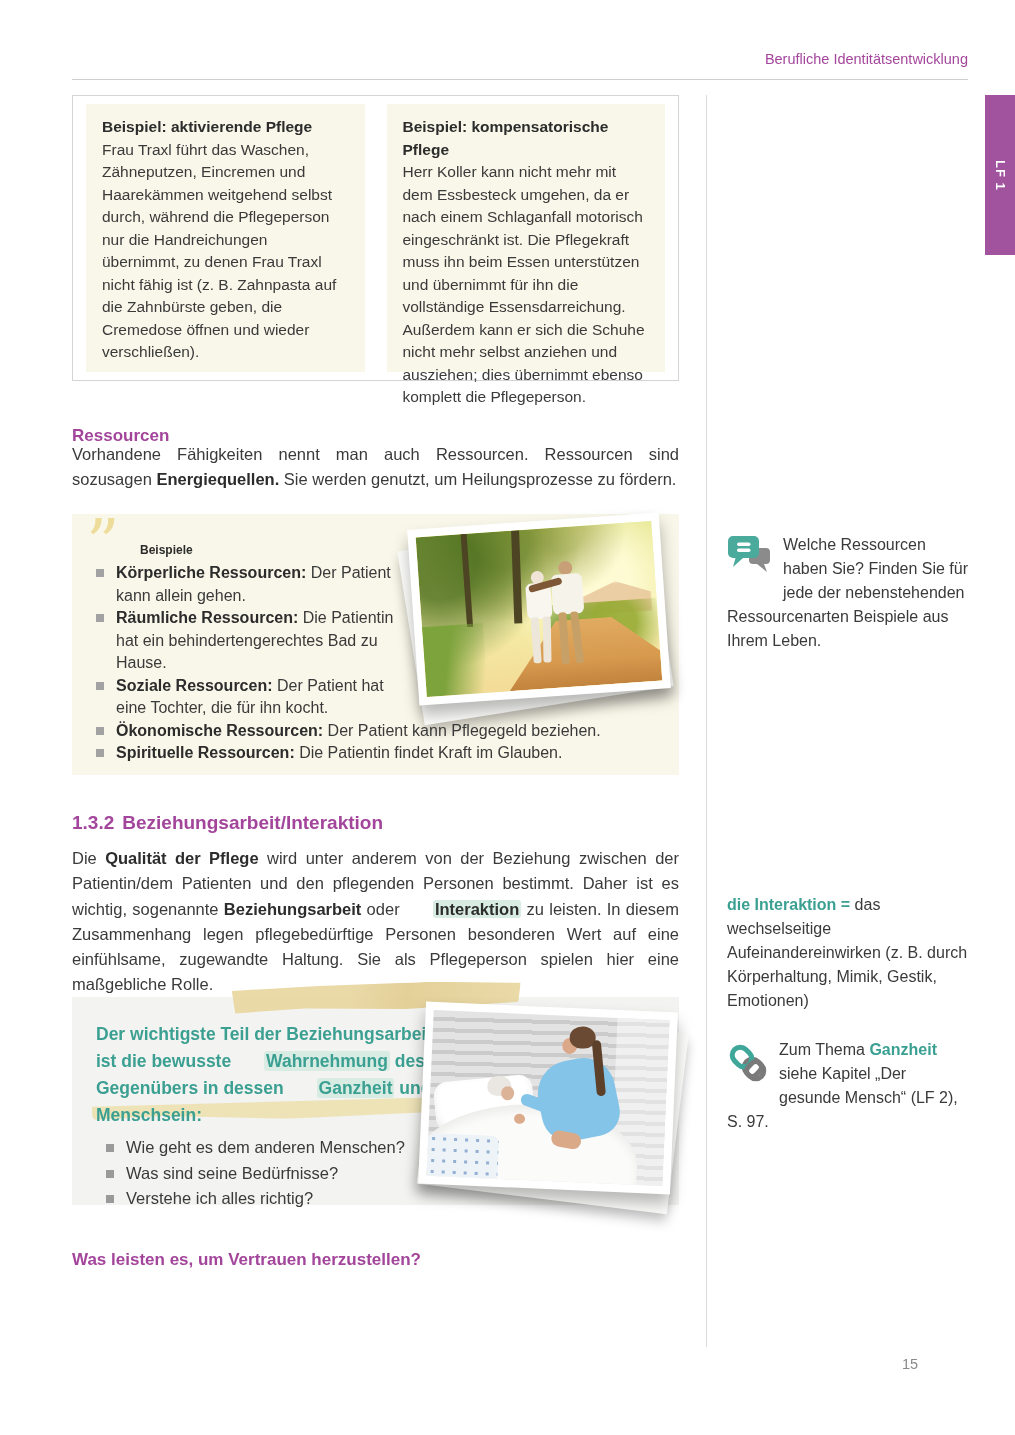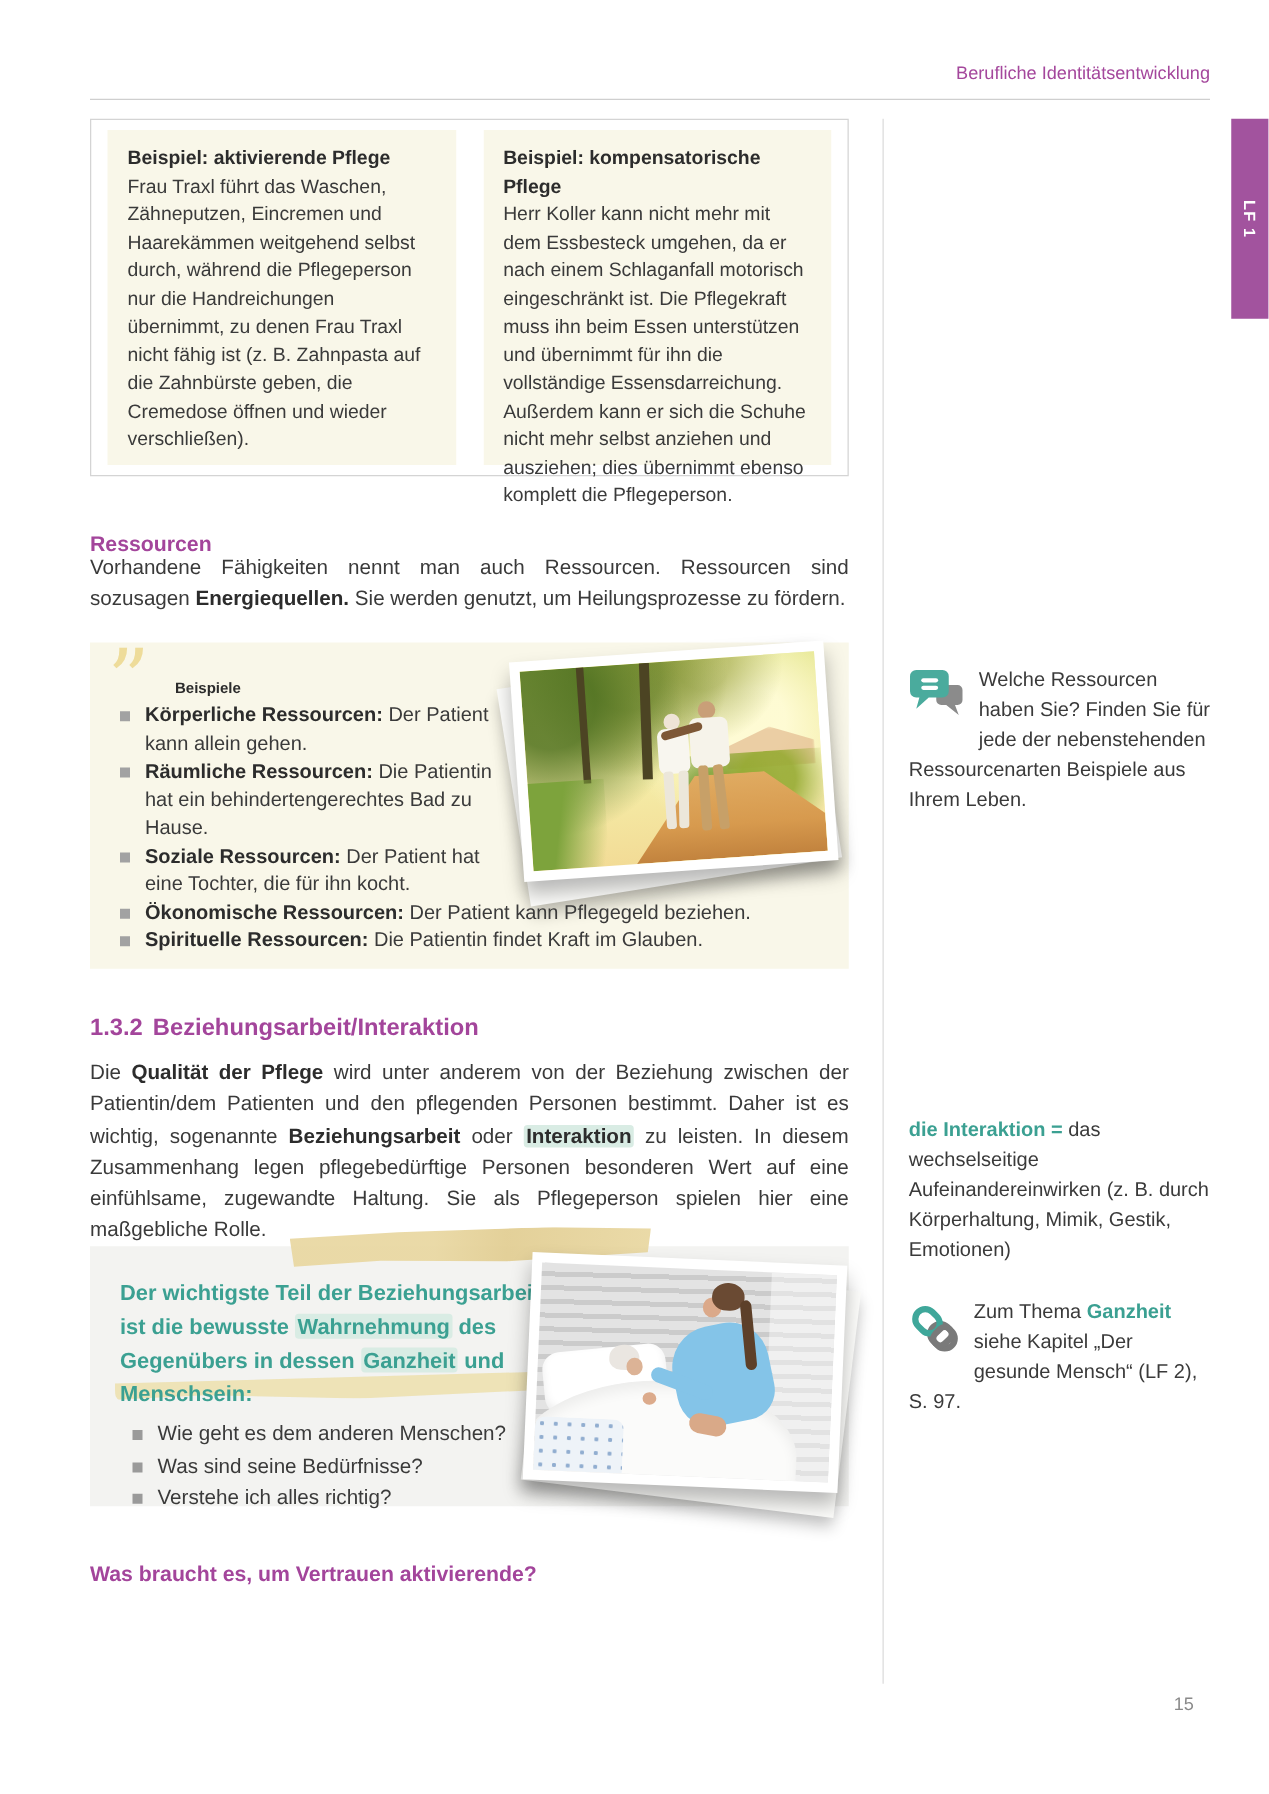--- a/index.html
+++ b/index.html
@@ -115,30 +115,30 @@
   .sec-head{position:absolute;left:72px;top:812px;color:#a3459b;font-weight:bold;font-size:19px;}
   .sec-head .num{display:inline-block;margin-right:8px;}
   
   .gray-box{position:absolute;left:72px;top:997px;width:607px;height:208px;box-sizing:border-box;
     background:#f3f3f1;padding:24px 0 0 24px;}
   .tape{position:absolute;left:160px;top:-14px;width:289px;height:28px;background:
     linear-gradient(90deg,rgba(233,216,163,.95) 0 40%,rgba(226,206,148,.95) 60%,rgba(233,216,163,.95));
     transform:rotate(-1.2deg);border-radius:2px;
     clip-path:polygon(0 18%,30% 6%,70% 0,100% 10%,99% 78%,60% 95%,25% 86%,1% 98%);}
   .statement{width:348px;color:#3ba092;font-weight:bold;font-size:17.5px;line-height:27px;position:relative;z-index:2;}
-  .hl-mint{background:#d9ece4;border-radius:3px;padding:0 2px;}
+  .hl-mint{background:#d9ece4;border-radius:3px;padding:0 2px;margin-left:28px;}
   .swash{position:absolute;left:20px;top:102px;width:356px;height:20px;background:#ecdfad;opacity:.85;
     border-radius:6px;transform:rotate(-.6deg);z-index:1;
     clip-path:polygon(0 30%,97% 0,100% 70%,55% 100%,20% 80%,0 95%);}
   .gray-box .sq-list{margin-top:6px;position:relative;z-index:2;width:350px;}
   .gray-box .sq-list li{font-size:16.5px;line-height:25.5px;}
   .gray-box .sq-list li::before{top:9px;background:#9a9a9a;}
   .photo2{position:absolute;top:10px;right:5px;width:252px;height:182px;z-index:3;}
   
-  .pagenum{position:absolute;left:939px;top:1356px;font-size:14.5px;color:#8a8a8a;}
+  .pagenum{position:absolute;left:902px;top:1356px;font-size:14.5px;color:#8a8a8a;}
 </style>
 </head>
 <body>
 
 <div class="page">
 
   <div class="hdr-label">Berufliche Identitätsentwicklung</div>
   <div class="hdr-rule"></div>
   <div class="v-divider"></div>
   <div class="lf-tab">
@@ -258,17 +258,17 @@
         <g transform="rotate(-45 21 23)">
           <rect x="13" y="21" width="16" height="21" rx="8" fill="none" stroke="#7a7a7a" stroke-width="5"></rect>
           <rect x="13" y="4" width="16" height="21" rx="8" fill="none" stroke="#3fa79a" stroke-width="5"></rect>
           <rect x="13" y="26" width="16" height="11" rx="5.5" fill="none" stroke="#7a7a7a" stroke-width="5"></rect>
         </g>
       </svg>
     </span>
     <span>Zum Thema </span><span class="teal">Ganzheit</span><span> siehe Kapitel „Der gesunde Mensch“ (LF 2), S. 97.</span>
   </div>
 
-  <div class="h-purple" style="top:1250px;">Was braucht es, um Vertrauen aktivierende?</div>
+  <div class="h-purple" style="top:1250px;">Was leisten es, um Vertrauen herzustellen?</div>
 
   <div class="pagenum">15</div>
 
 </div>
 
 </body></html>

